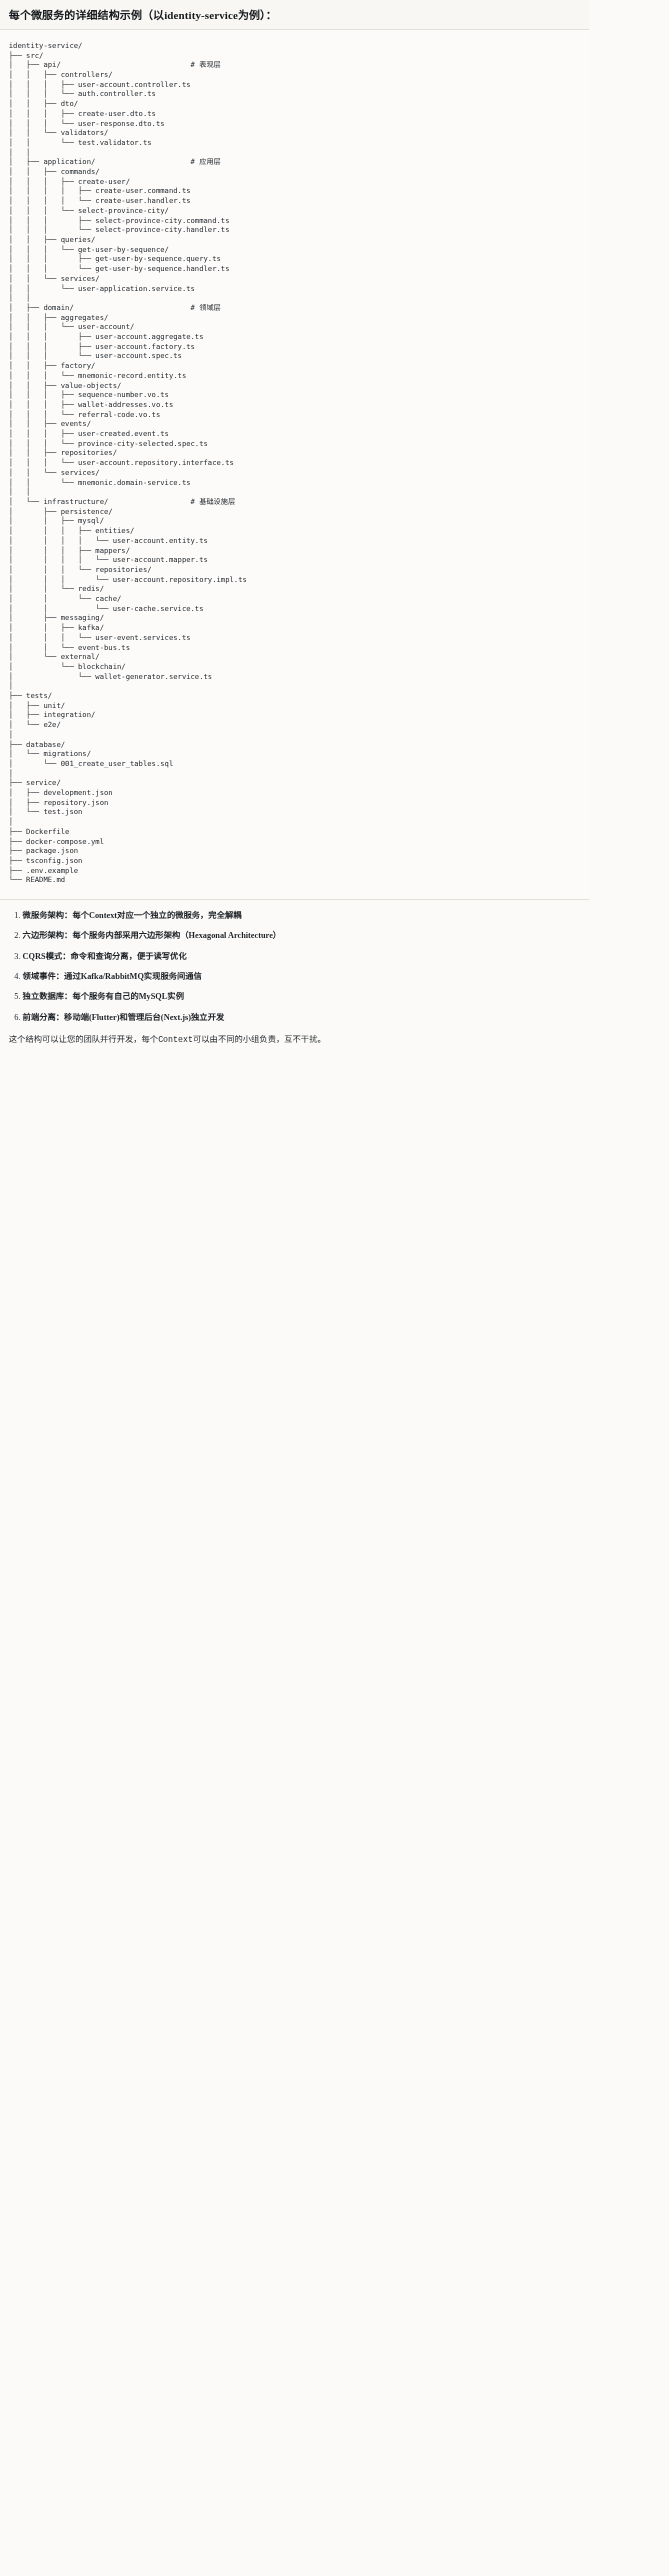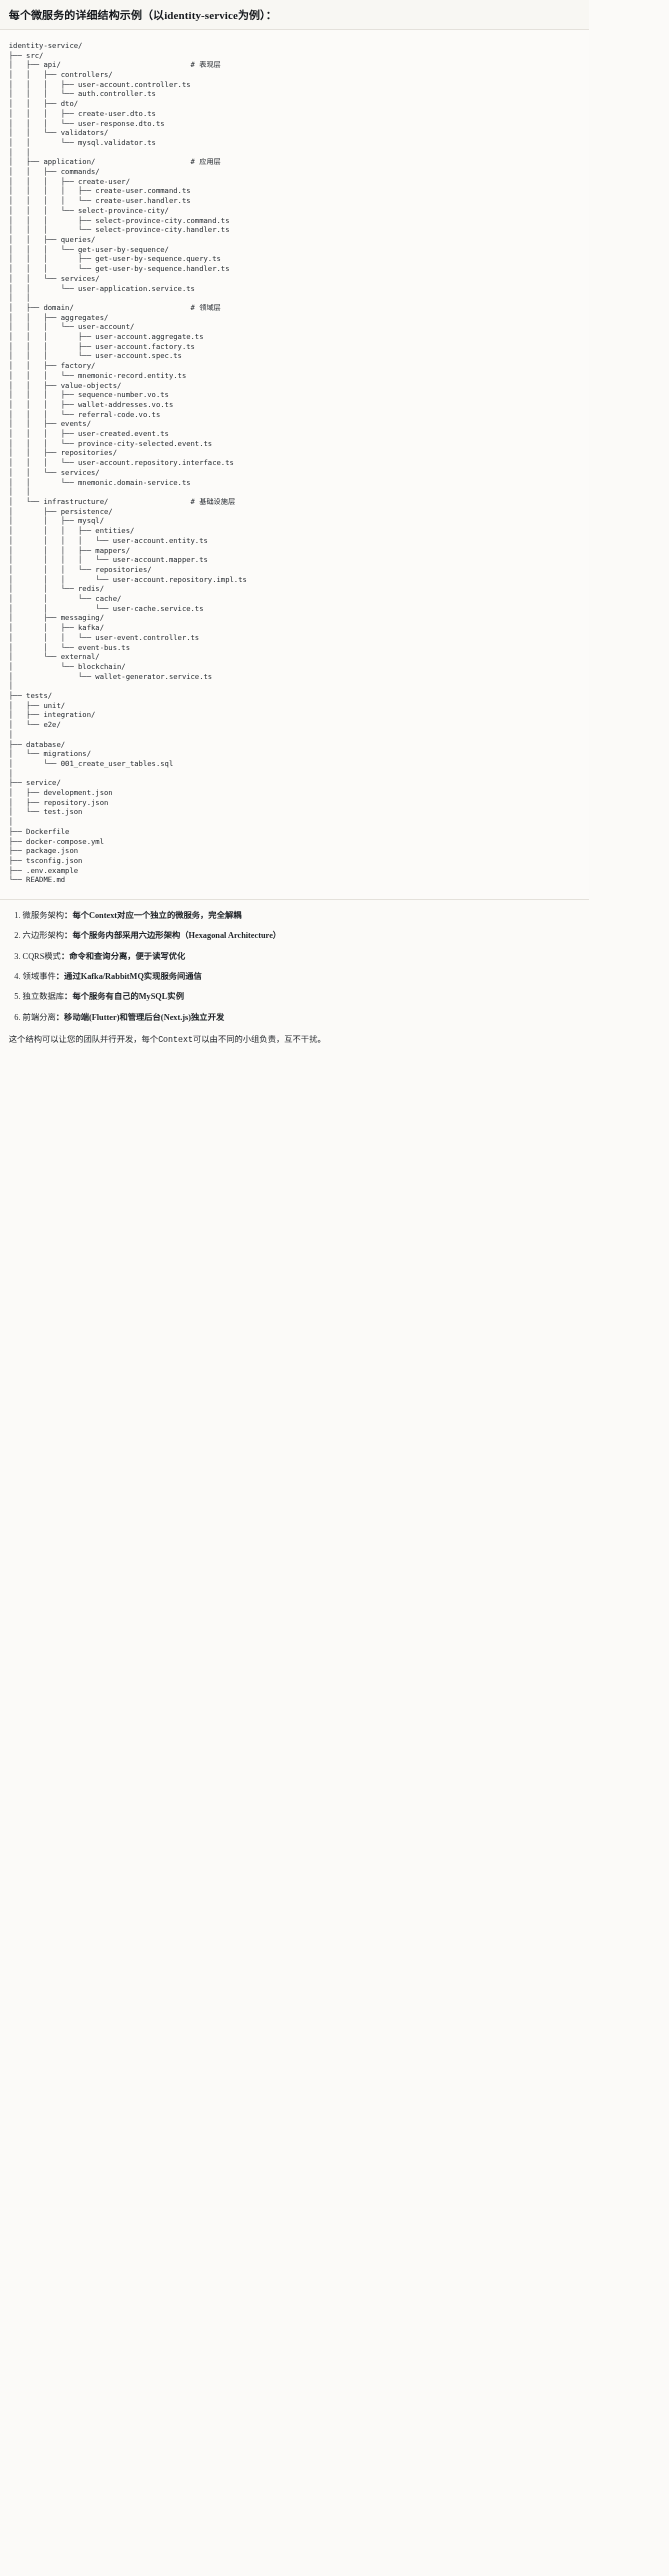--- a/index.html
+++ b/index.html
@@ -73,21 +73,21 @@
     list-style-type: decimal;
   }
   ol.notes-list li {
     font-size: 8.3px;
     line-height: 1.55;
     margin-bottom: 7.5px;
     color: #1f2328;
     font-family: "Liberation Serif", "DejaVu Serif", serif;
   }
   ol.notes-list li .term {
-    font-weight: 400;
+    font-weight: 700;
   }
   ol.notes-list li .desc {
     font-weight: 700;
   }
   .closing {
     margin: 3.8px 0 0 0;
     font-size: 8.3px;
     line-height: 1.6;
     color: #1f2328;
     font-family: Liberation Mono, monospace;
@@ -106,21 +106,21 @@
     <pre class="tree"><span>identity-service/</span>
 <span>├── src/</span>
 <span>│   ├── api/                              <span class="cmt"># 表现层</span></span>
 <span>│   │   ├── controllers/</span>
 <span>│   │   │   ├── user-account.controller.ts</span>
 <span>│   │   │   └── auth.controller.ts</span>
 <span>│   │   ├── dto/</span>
 <span>│   │   │   ├── create-user.dto.ts</span>
 <span>│   │   │   └── user-response.dto.ts</span>
 <span>│   │   └── validators/</span>
-<span>│   │       └── mysql.validator.ts</span>
+<span>│   │       └── test.validator.ts</span>
 <span>│   │</span>
 <span>│   ├── application/                      <span class="cmt"># 应用层</span></span>
 <span>│   │   ├── commands/</span>
 <span>│   │   │   ├── create-user/</span>
 <span>│   │   │   │   ├── create-user.command.ts</span>
 <span>│   │   │   │   └── create-user.handler.ts</span>
 <span>│   │   │   └── select-province-city/</span>
 <span>│   │   │       ├── select-province-city.command.ts</span>
 <span>│   │   │       └── select-province-city.handler.ts</span>
 <span>│   │   ├── queries/</span>
@@ -137,41 +137,41 @@
 <span>│   │   │       ├── user-account.factory.ts</span>
 <span>│   │   │       └── user-account.spec.ts</span>
 <span>│   │   ├── factory/</span>
 <span>│   │   │   └── mnemonic-record.entity.ts</span>
 <span>│   │   ├── value-objects/</span>
 <span>│   │   │   ├── sequence-number.vo.ts</span>
 <span>│   │   │   ├── wallet-addresses.vo.ts</span>
 <span>│   │   │   └── referral-code.vo.ts</span>
 <span>│   │   ├── events/</span>
 <span>│   │   │   ├── user-created.event.ts</span>
-<span>│   │   │   └── province-city-selected.event.ts</span>
+<span>│   │   │   └── province-city-selected.spec.ts</span>
 <span>│   │   ├── repositories/</span>
 <span>│   │   │   └── user-account.repository.interface.ts</span>
 <span>│   │   └── services/</span>
 <span>│   │       └── mnemonic.domain-service.ts</span>
 <span>│   │</span>
 <span>│   └── infrastructure/                   <span class="cmt"># 基础设施层</span></span>
 <span>│       ├── persistence/</span>
 <span>│       │   ├── mysql/</span>
 <span>│       │   │   ├── entities/</span>
 <span>│       │   │   │   └── user-account.entity.ts</span>
 <span>│       │   │   ├── mappers/</span>
 <span>│       │   │   │   └── user-account.mapper.ts</span>
 <span>│       │   │   └── repositories/</span>
 <span>│       │   │       └── user-account.repository.impl.ts</span>
 <span>│       │   └── redis/</span>
 <span>│       │       └── cache/</span>
 <span>│       │           └── user-cache.service.ts</span>
 <span>│       ├── messaging/</span>
 <span>│       │   ├── kafka/</span>
-<span>│       │   │   └── user-event.controller.ts</span>
+<span>│       │   │   └── user-event.services.ts</span>
 <span>│       │   └── event-bus.ts</span>
 <span>│       └── external/</span>
 <span>│           └── blockchain/</span>
 <span>│               └── wallet-generator.service.ts</span>
 <span>│</span>
 <span>├── tests/</span>
 <span>│   ├── unit/</span>
 <span>│   ├── integration/</span>
 <span>│   └── e2e/</span>
 <span>│</span>

